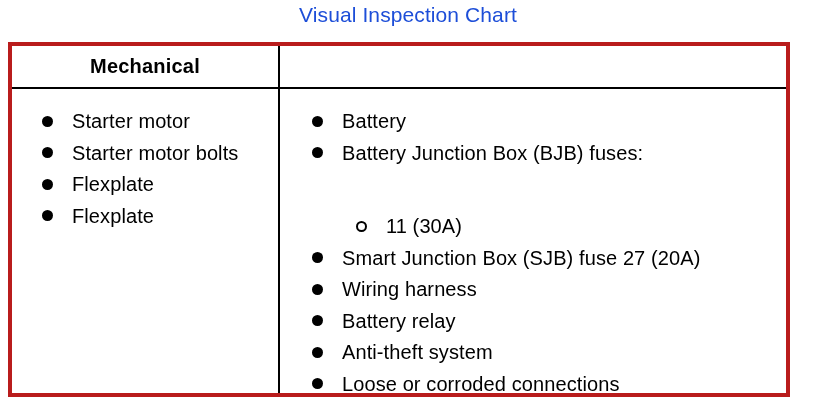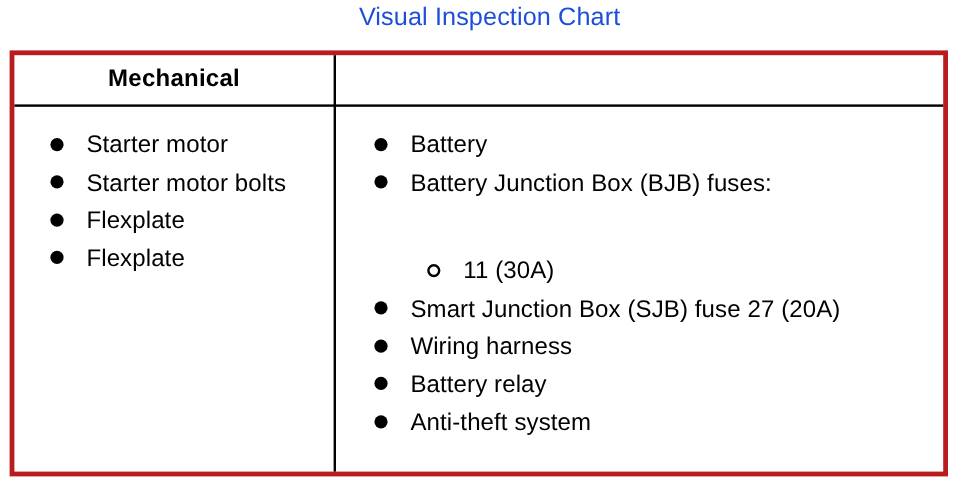--- a/index.html
+++ b/index.html
@@ -201,17 +201,21 @@
           <span class="bullet-text">Wiring harness</span>
         </li>
         <li class="bullet-item">
           <span class="bullet-glyph"><span class="dot-filled"></span></span>
           <span class="bullet-text">Battery relay</span>
         </li>
         <li class="bullet-item">
           <span class="bullet-glyph"><span class="dot-filled"></span></span>
           <span class="bullet-text">Anti-theft system</span>
         </li>
+        <li class="bullet-item">
+          <span class="bullet-glyph"><span class="dot-filled"></span></span>
+          <span class="bullet-text">Loose or corroded connections</span>
+        </li>
       </ul>
     </div>
 
   </div>
 </div>
 
 </body></html>

